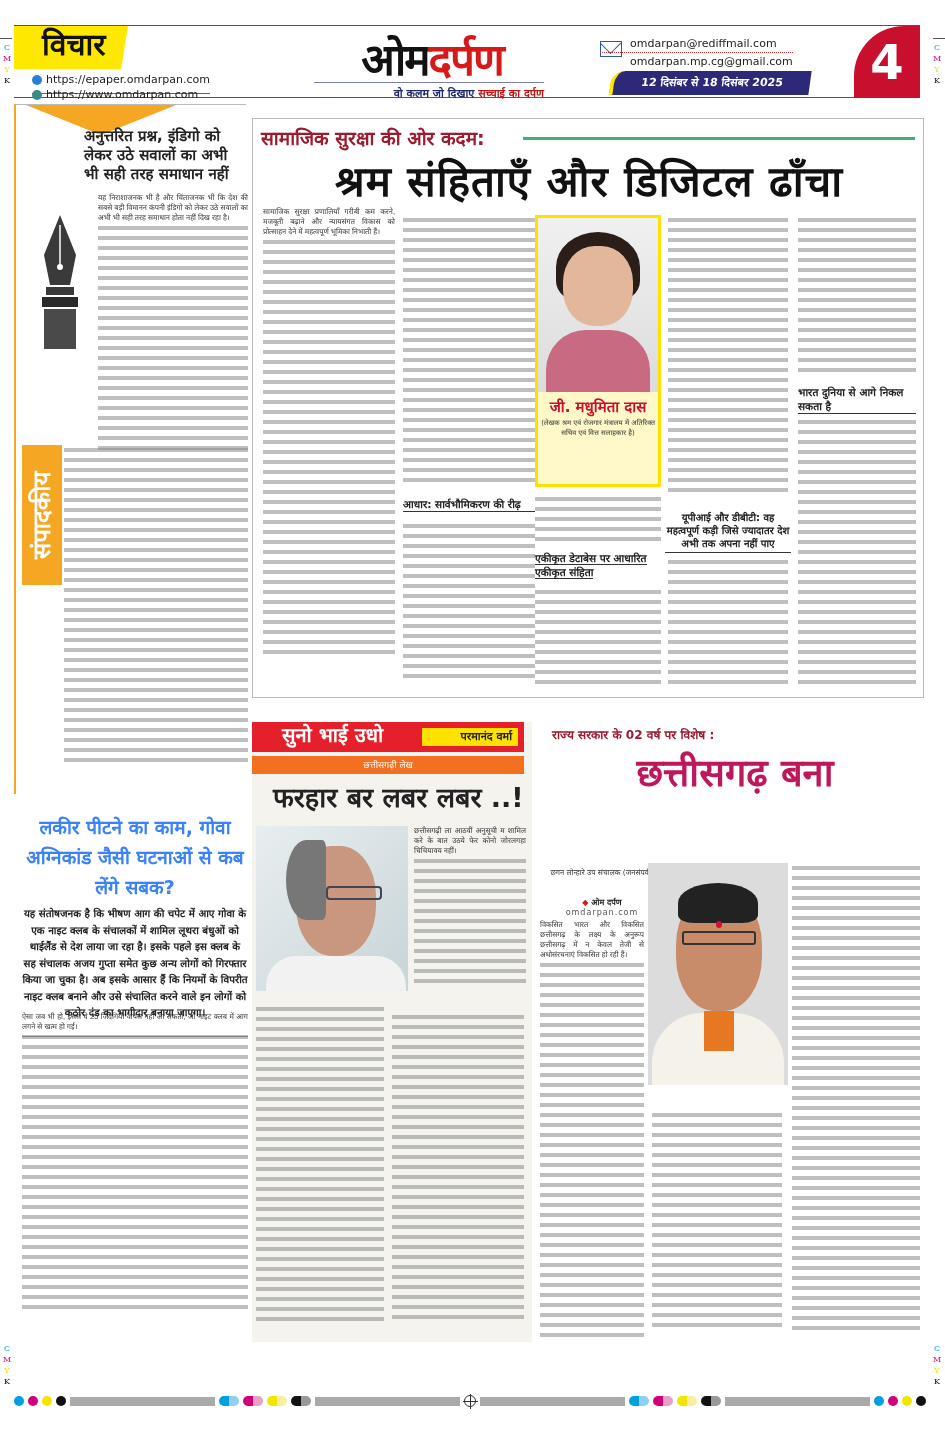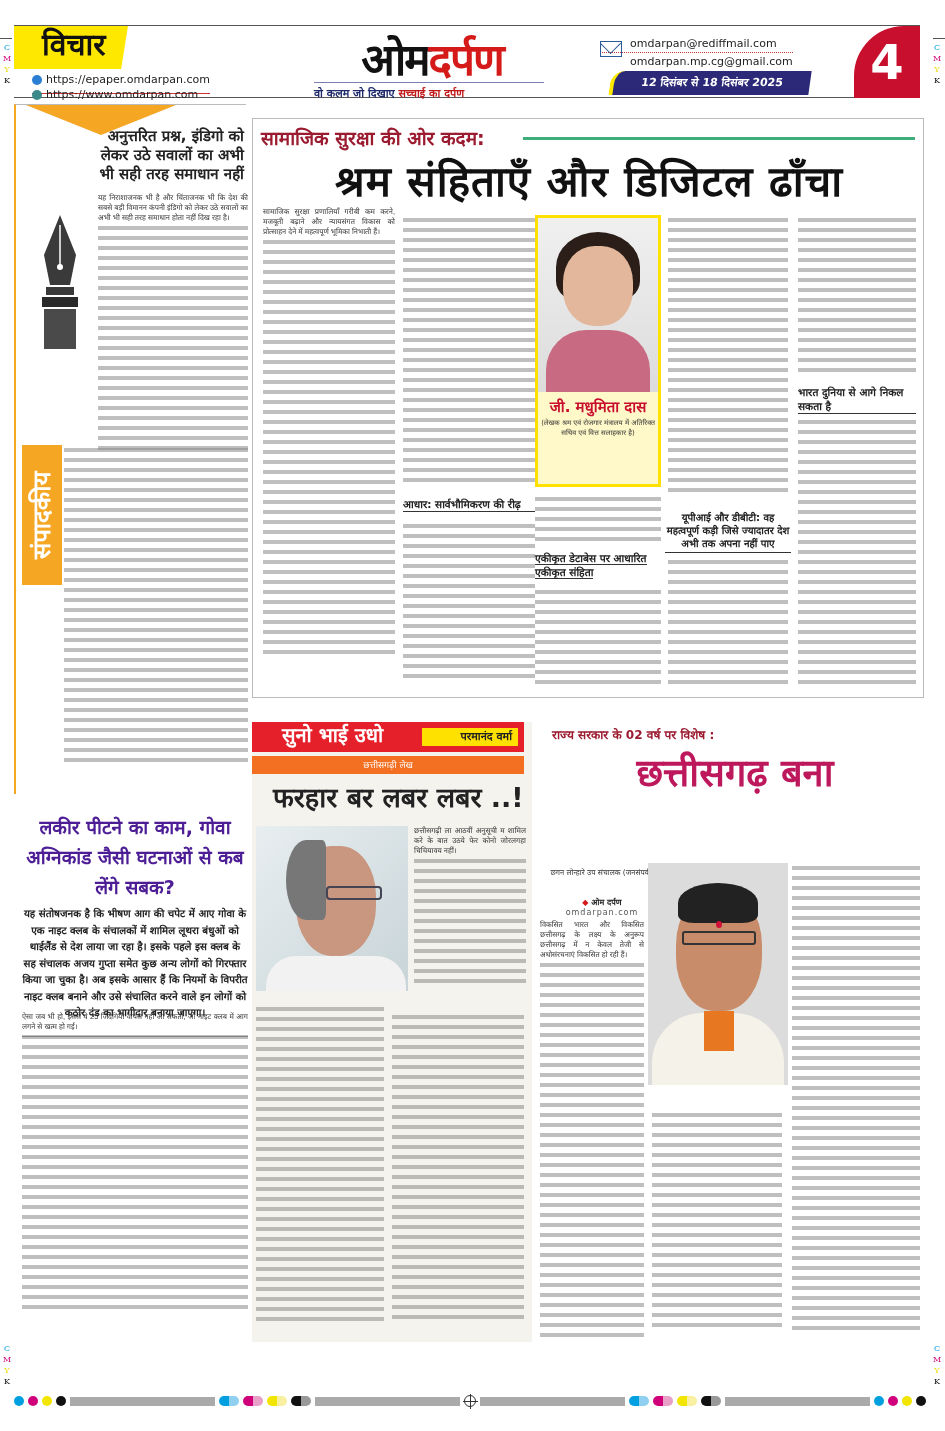--- a/index.html
+++ b/index.html
@@ -10,33 +10,33 @@
 #masthead{position:absolute;left:14px;top:25px;width:906px;height:73px;border-top:1px solid #555;border-bottom:1px solid #555}
 #vichar{position:absolute;left:0;top:0;width:114px;height:43px;background:#ffe800;clip-path:polygon(0 0,100% 0,94% 100%,0 100%)}
 #vichar span{position:absolute;left:28px;top:-3px;font-size:30px;font-weight:bold;color:#111}
 .url{position:absolute;left:18px;font-size:11px;color:#222;display:flex;align-items:center;gap:4px}
 .url .ico{width:10px;height:10px;border-radius:50%;display:inline-block}
 #u1{top:47px;border-bottom:1px solid #c33;padding-bottom:7px}
 #u2{top:62px}
 #logo{position:absolute;left:308px;top:2px;width:220px;height:52px;text-align:center}
 #logo .om{font-size:44px;font-weight:bold;color:#111;letter-spacing:-2px}
 #logo .darpan{font-size:44px;font-weight:bold;color:#d51a1a;letter-spacing:-2px}
-#tagline{position:absolute;left:300px;top:56px;width:230px;text-align:left;font-size:11px;font-weight:bold;color:#1e2a6b;border-top:1px solid #7a7fb0;padding-top:2px}
+#tagline{position:absolute;left:300px;top:56px;width:230px;text-align:right;font-size:11px;font-weight:bold;color:#1e2a6b;border-top:1px solid #7a7fb0;padding-top:2px}
 #tagline .hl{color:#c01818}
 #emails{position:absolute;left:586px;top:11px;font-size:11px;color:#222}
 #emails div{padding-left:30px}
 #emails .e1{border-bottom:1px dotted #c33;padding-bottom:2px;margin-bottom:2px}
 #mail-icon{position:absolute;left:0;top:4px;width:22px;height:16px;border:1.5px solid #2a5a98}
 #mail-icon:before{content:"";position:absolute;left:2px;top:-6px;width:14px;height:14px;border-right:1.5px solid #2a5a98;border-bottom:1.5px solid #2a5a98;transform:rotate(45deg)}
 #datebar{position:absolute;left:596px;top:45px;width:200px;height:24px;background:#2c2a78;border-left:4px solid #ffe800;border-radius:14px 0 0 0;color:#fff;font-size:11px;font-weight:bold;text-align:center;line-height:24px;transform:skewX(-8deg)}
 #pagenum{position:absolute;left:840px;top:0;width:66px;height:72px;background:#c8102e;border-radius:50px 0 0 0;color:#fff;font-size:48px;font-weight:bold;text-align:center;line-height:72px}
 
 #editorial{position:absolute;left:14px;top:104px;width:232px;height:690px;border-left:2px solid #f5a623;border-top:1px solid #bbb}
 #ed-tri{position:absolute;left:10px;top:0;width:150px;height:30px;background:#f5a623;clip-path:polygon(0 0,100% 0,50% 100%)}
-#ed-title{position:absolute;left:68px;top:22px;width:160px;font-size:15px;font-weight:bold;line-height:19px;text-align:right;color:#222}
+#ed-title{position:absolute;left:68px;top:22px;width:160px;font-size:15px;font-weight:bold;line-height:19px;text-align:left;color:#222}
 #pen{position:absolute;left:20px;top:110px;width:48px;height:140px}
 #sampadkiya{position:absolute;left:6px;top:340px;width:40px;height:140px;background:#f5a623;color:#fff;font-size:24px;font-weight:bold;writing-mode:vertical-rl;transform:rotate(180deg);text-align:center;line-height:40px}
 .txt{font-family:Liberation Sans, sans-serif;font-size:7.4px;line-height:10.1px;color:#333;text-align:justify}
 .lines{position:absolute}
 .lines i{display:block;height:10px;border-bottom:0;position:relative}
 .lines i:after{content:"";position:absolute;left:0;right:0;top:3px;height:4px;background:#8a8a8a;opacity:.55}
 #ed-body{left:82px;top:88px;width:150px;height:565px}
 #ed-body2{left:48px;top:340px;width:184px;height:330px}
 
 #main{position:absolute;left:252px;top:118px;width:672px;height:580px;border:1px solid #bbb}
@@ -90,21 +90,21 @@
 #cm-photo .face{position:absolute;left:28px;top:28px;width:86px;height:120px;background:#c98c6a;border-radius:45%}
 #cm-photo .hair{position:absolute;left:30px;top:20px;width:80px;height:40px;background:#222;border-radius:50% 50% 20% 20%}
 #cm-photo .tilak{position:absolute;left:68px;top:58px;width:6px;height:7px;background:#d0113a;border-radius:50%}
 #cm-photo .glasses{position:absolute;left:34px;top:68px;width:74px;height:14px;border:2px solid #333;border-radius:3px}
 #cm-photo .kurta{position:absolute;left:4px;top:150px;width:132px;height:72px;background:#f5f2ea;border-radius:50px 50px 0 0}
 #cm-photo .scarf{position:absolute;left:56px;top:148px;width:30px;height:40px;background:#e87722}
 #cg-c1{left:540px;top:920px;width:104px;height:420px}
 #cg-c2{left:652px;top:1110px;width:130px;height:230px}
 #cg-c3{left:792px;top:863px;width:128px;height:477px}
 
-#goa-head{position:absolute;left:22px;top:812px;width:226px;text-align:center;font-size:19px;font-weight:bold;line-height:30px;color:#4c1d95}
+#goa-head{position:absolute;left:22px;top:812px;width:226px;text-align:center;font-size:19px;font-weight:bold;line-height:30px;color:#3b82f6}
 #goa-intro{position:absolute;left:22px;top:906px;width:226px;font-size:10.2px;font-weight:bold;color:#222;line-height:16.5px;text-align:center}
 #goa-rule{position:absolute;left:22px;top:1036px;width:226px;height:1px;background:#777}
 #goa-body{left:22px;top:1012px;width:226px;height:300px}
 
 #colorbar{position:absolute;left:14px;top:1393px;width:912px;height:16px;display:flex;align-items:center;gap:4px}
 .dot{width:10px;height:10px;border-radius:50%}
 .gbar{height:9px;background:#aaa;flex:1}
 .pair{display:flex}
 .pair span{width:10px;height:10px}
 .pair span:first-child{border-radius:5px 0 0 5px}

